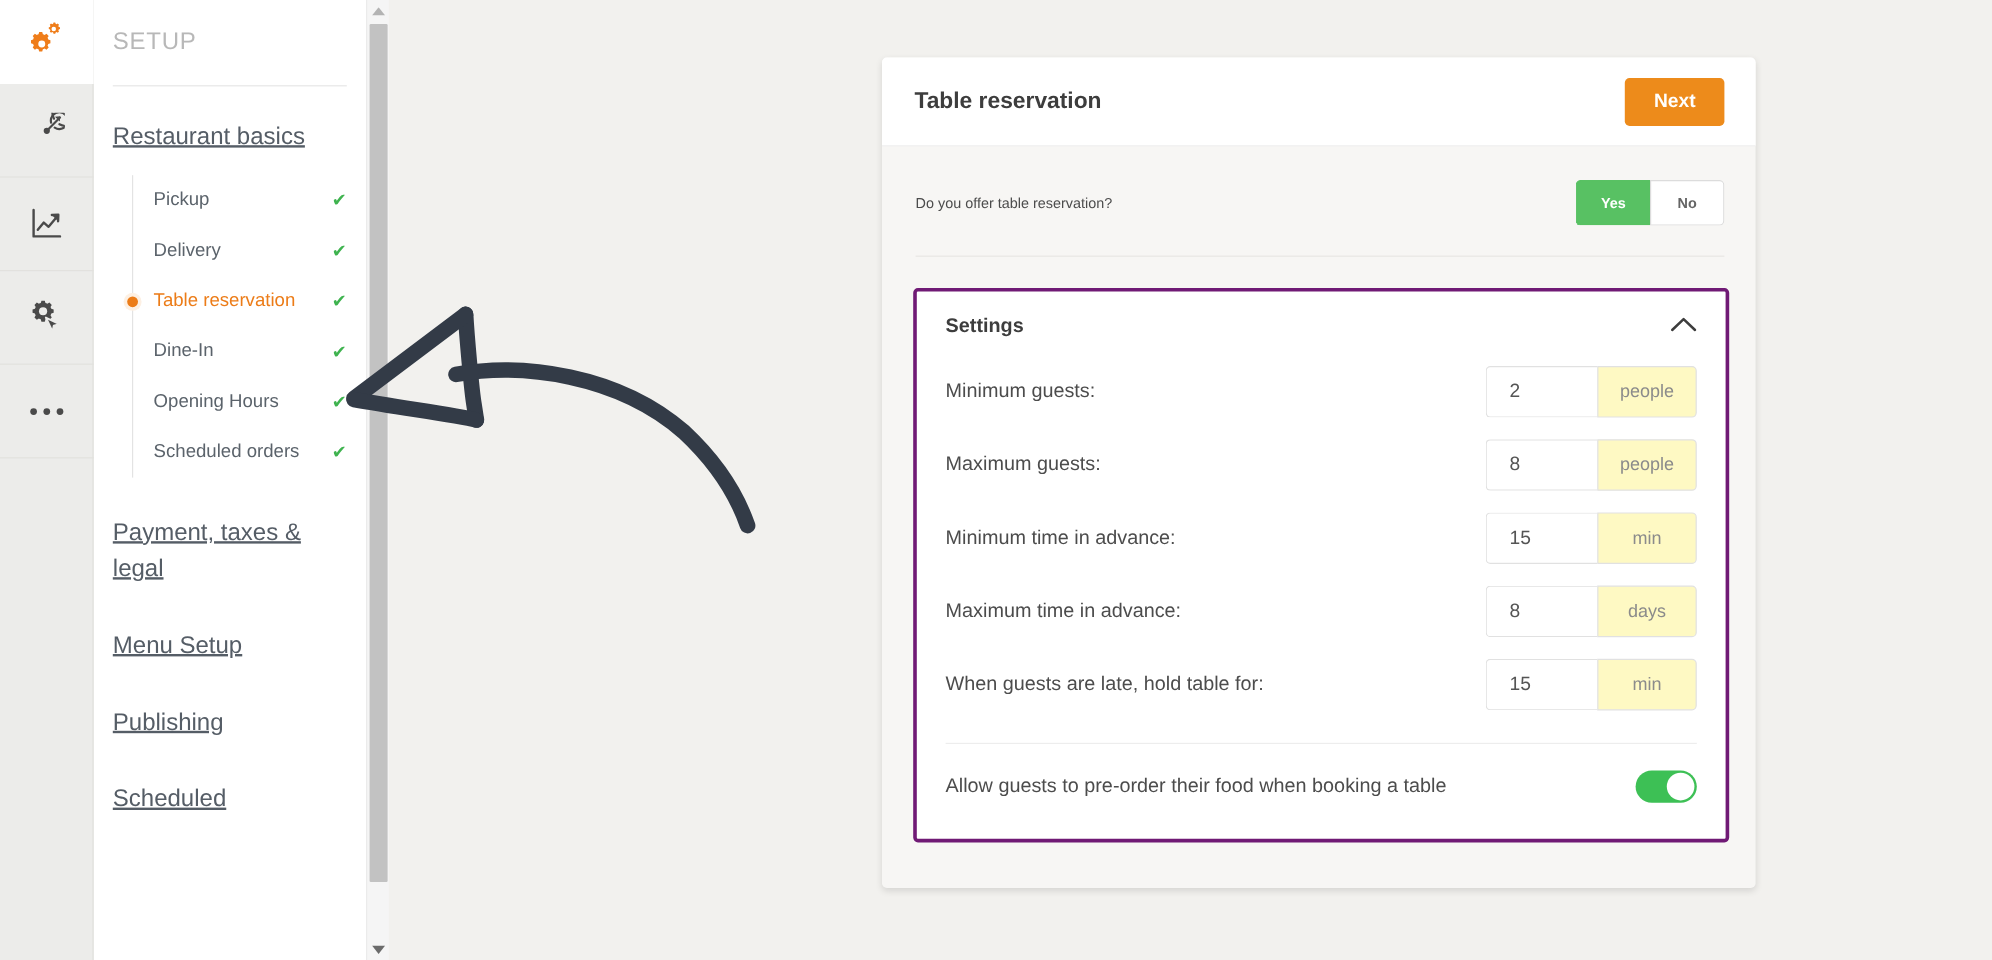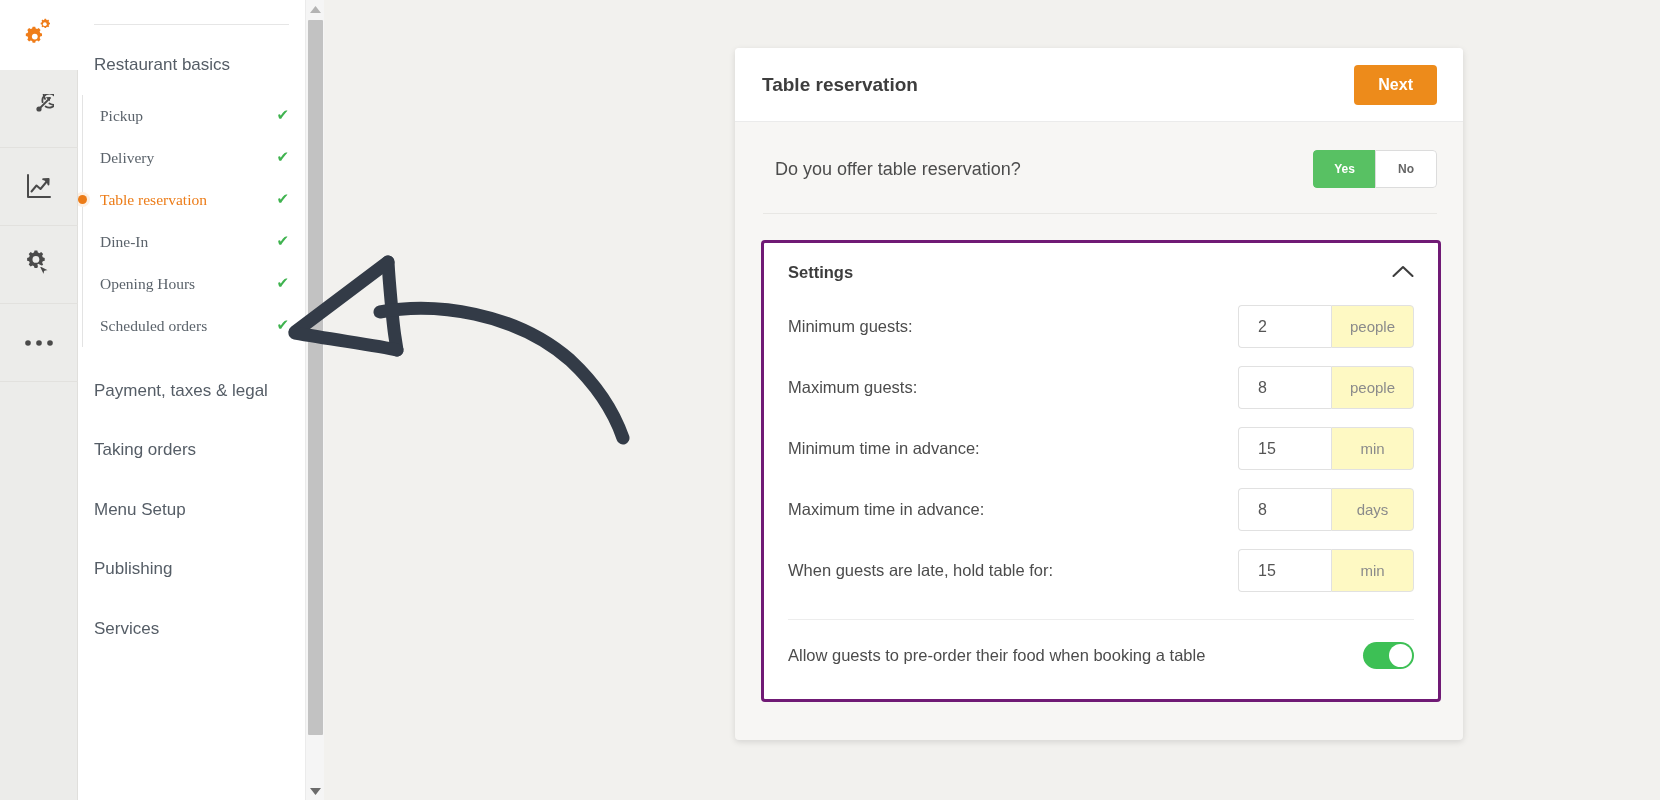--- a/index.html
+++ b/index.html
@@ -45,32 +45,31 @@
   .setup-title {
     font-size: 20px; color: #b8b8b8; letter-spacing: .6px;
     padding: 24px 0 0 16px; font-weight: 400;
   }
   .setup-rule {
     height: 1px; background: #e6e6e6;
     margin: 24px 16px 0 16px;
   }
   .nav-top { padding-top: 10px; }
   .nav-item {
-    font-size: 17px; color: #555d66;
+    font-size: 20px; color: #555d66;
     padding: 17px 16px 17px 16px;
-    line-height: 1.5; cursor: pointer;
+    line-height: 1.5; cursor: pointer; text-decoration: underline;
   }
   .nav-item.multiline { padding-top: 16px; padding-bottom: 10px; }
 
   .subnav {
     position: relative;
-    margin-left: 4px;
+    margin-left: 32px;
     padding-left: 17px;
     border-left: 1px solid #e3e3e3;
-    font-family: Liberation Serif, serif;
   }
   .subnav-item {
     position: relative;
     display: flex; align-items: center; justify-content: space-between;
     font-size: 15.5px; color: #5b636b;
     padding: 12px 16px 12px 0;
     cursor: pointer;
   }
   .subnav-item.active { color: #ec7c18; }
   .subnav-item .dot {
@@ -135,21 +134,21 @@
     background: #ed8b1b; color: #fff;
     font-size: 16px; font-weight: 700;
     border: none; border-radius: 4px;
     padding: 11px 24px; cursor: pointer;
   }
 
   .offer-row {
     display: flex; align-items: center; justify-content: space-between;
     padding: 28px 26px 0 28px;
   }
-  .offer-label { font-size: 18px; color: #4c4c4c; margin-left: 12px; }
+  .offer-label { font-size: 12px; color: #4c4c4c; }
   .yesno { display: flex; border-radius: 4px; overflow: hidden; }
   .yesno button {
     font-family: inherit; font-size: 12px; font-weight: 700;
     border: 1px solid #dcdcdc; cursor: pointer;
     padding: 11px 0; width: 62px; background: #fff; color: #656565;
   }
   .yesno button.on {
     background: #58c163; border-color: #58c163; color: #fff;
   }
   .yesno button:first-child { border-radius: 4px 0 0 4px; border-right: none; }
@@ -275,20 +274,21 @@
           <circle cx="5" cy="5" r="2.8"></circle>
             <circle cx="16" cy="5" r="2.8"></circle>
             <circle cx="27" cy="5" r="2.8"></circle>
         </svg>
       </span>
     </div>
   </div>
 
   <div class="sidebar">
     <div class="sidebar-inner">
+      <div class="setup-title">SETUP</div>
       <div class="setup-rule"></div>
 
       <div class="nav-top">
         <div class="nav-item">Restaurant basics</div>
       </div>
 
       <div class="subnav">
         <div class="subnav-item">
           <span>Pickup</span>
           <span class="check">✔</span>
@@ -311,24 +311,23 @@
           <span class="check">✔</span>
         </div>
         <div class="subnav-item">
           <span>Scheduled orders</span>
           <span class="check">✔</span>
         </div>
       </div>
 
       <div style="height:14px"></div>
       <div class="nav-item">Payment, taxes &amp; legal</div>
-      <div class="nav-item">Taking orders</div>
       <div class="nav-item">Menu Setup</div>
       <div class="nav-item">Publishing</div>
-      <div class="nav-item">Services</div>
+      <div class="nav-item">Scheduled</div>
     </div>
   </div>
 
   <div class="scrollbar">
     <div class="sb-arrow">
       <svg width="11" height="7" viewBox="0 0 11 7">
           <path d="M5.5 0L11 7H0z" fill="#b3b3b3"></path>
         </svg>
     </div>
     <div class="sb-track">

